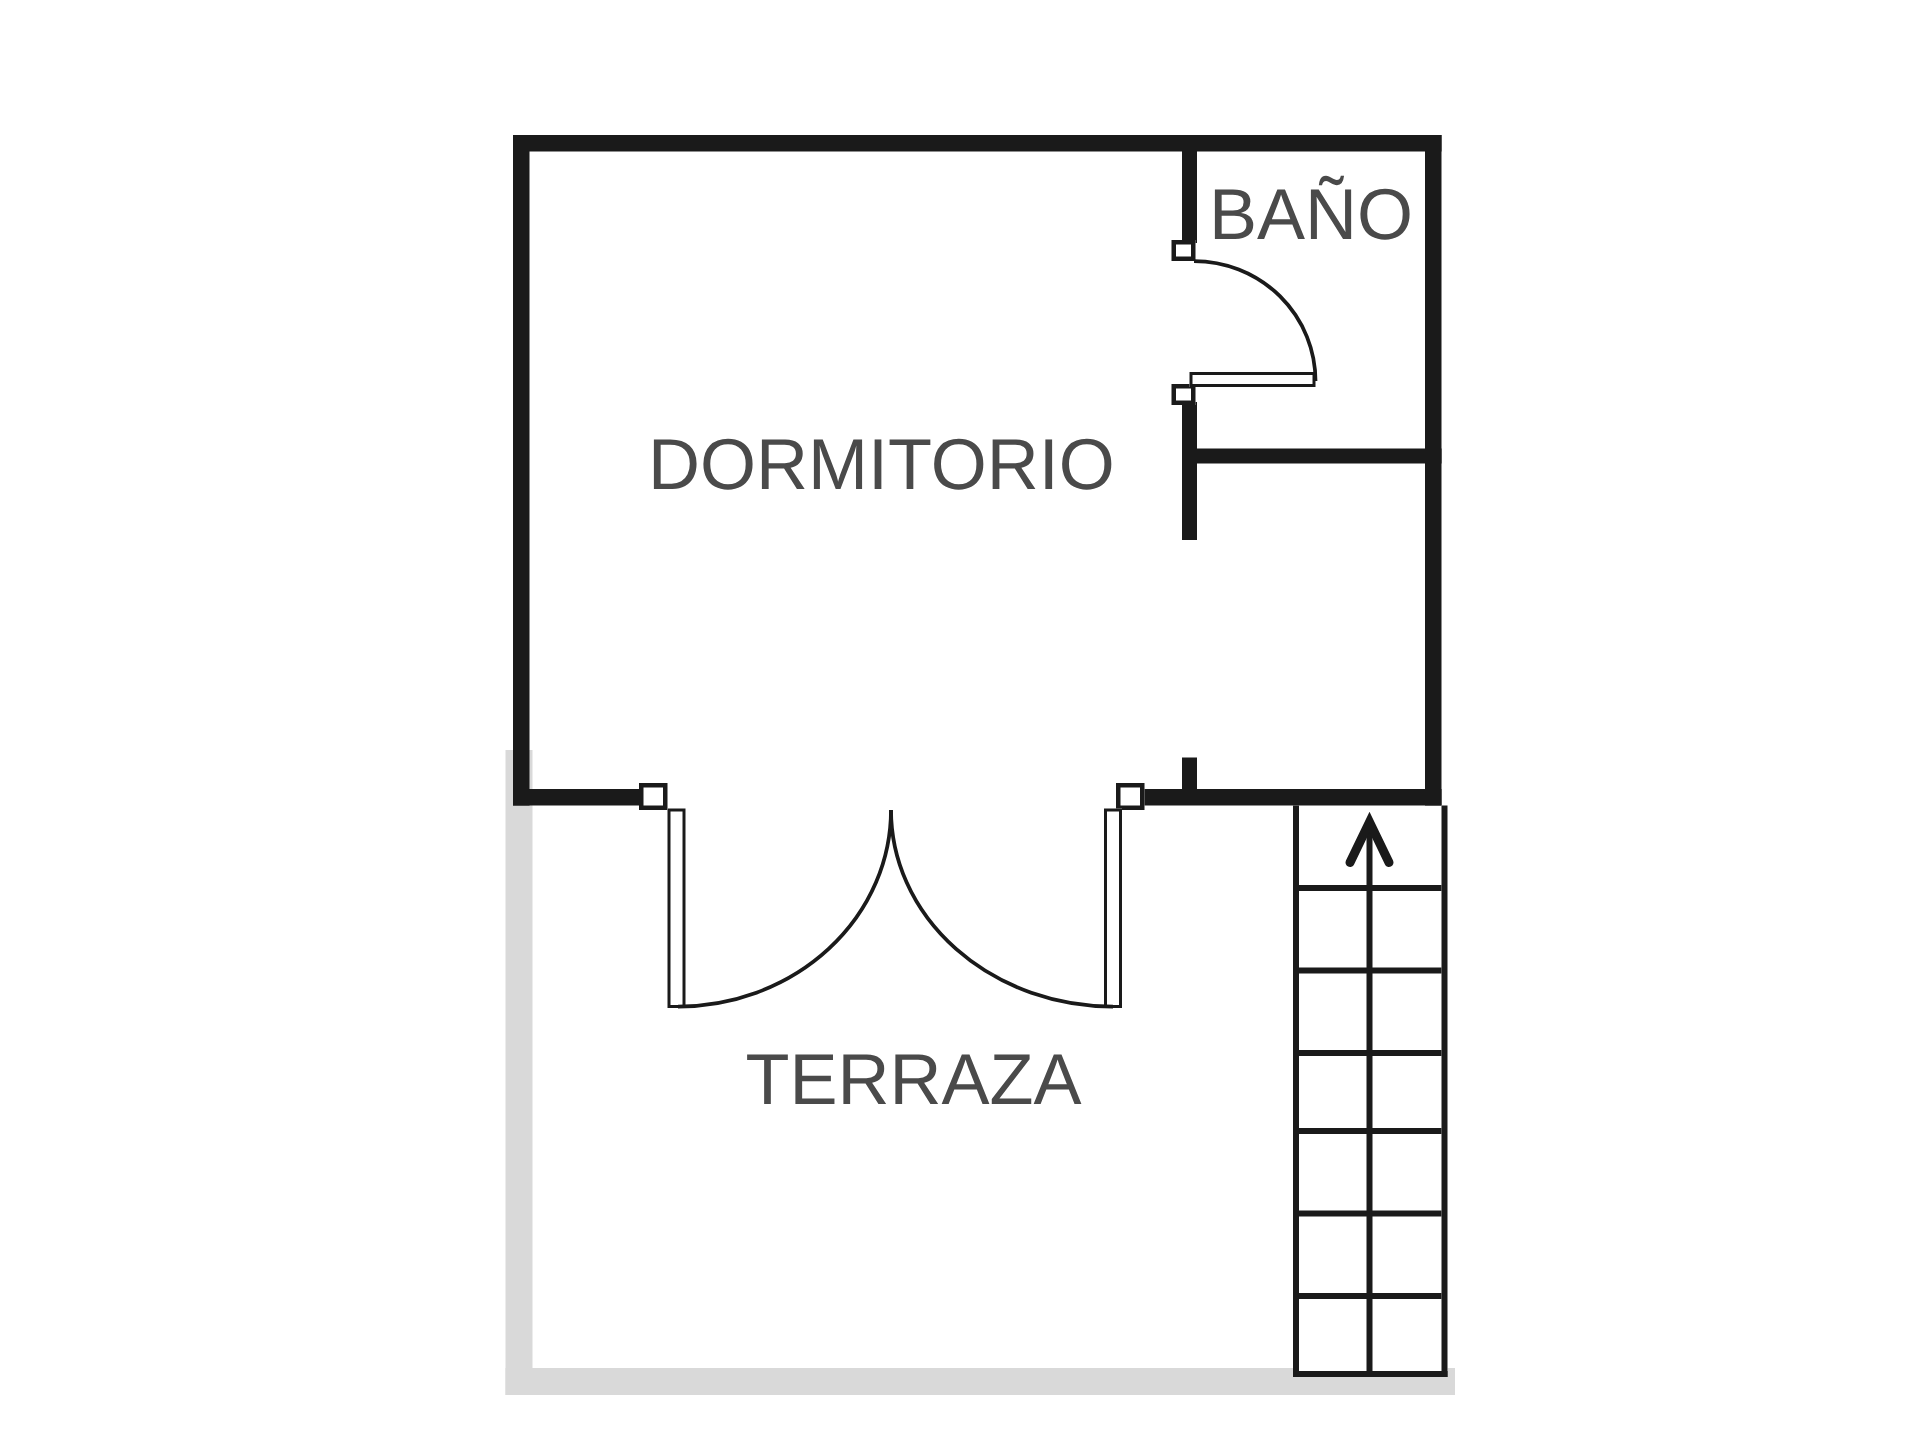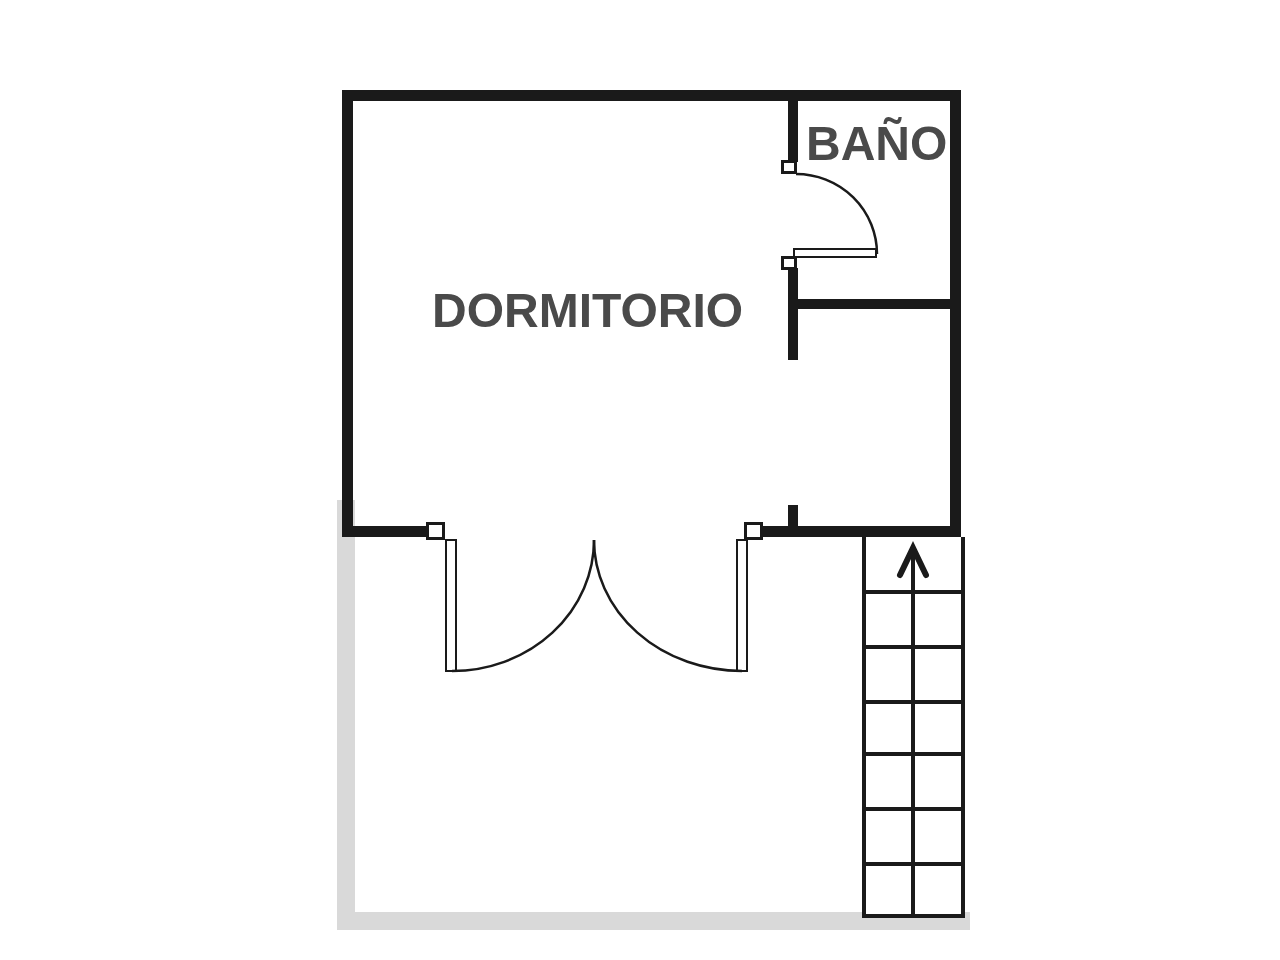--- a/index.html
+++ b/index.html
@@ -21,21 +21,20 @@
   .wall { background: #1a1a1a; }
   .gray-wall { background: #d9d9d9; }
   .room-label {
     position: absolute;
     color: #4a4a4a;
     font-size: 48px;
     line-height: 1;
     letter-spacing: 0px;
     white-space: nowrap;
     user-select: none;
-    font-weight: bold;
   }
   .jamb {
     position: absolute;
     background: #ffffff;
     border: 3px solid #1a1a1a;
     box-sizing: border-box;
   }
   .door-leaf {
     position: absolute;
     background: #ffffff;
@@ -109,14 +108,15 @@
   <svg id="overlay-svg" viewBox="0 0 1280 960" xmlns="http://www.w3.org/2000/svg">
     <path d="M 452 671 A 142 131 0 0 0 594 540" fill="none" stroke="#1a1a1a" stroke-width="2.5"></path>
     <path d="M 742 671 A 148 131 0 0 1 594 540" fill="none" stroke="#1a1a1a" stroke-width="2.5"></path>
     <path d="M 796 174 A 81 80 0 0 1 877 254" fill="none" stroke="#1a1a1a" stroke-width="2.5"></path>
     <line x1="913" y1="916" x2="913" y2="552" stroke="#1a1a1a" stroke-width="4"></line>
     <polyline points="900,575 913,548 926,575" fill="none" stroke="#1a1a1a" stroke-width="6" stroke-linecap="round" stroke-linejoin="miter"></polyline>
   </svg>
 
   <div class="room-label" style="left:400px; top:287px;margin-left:32px;">DORMITORIO</div>
   <div class="room-label" style="left:806px; top:120px;">BAÑO</div>
+  <div class="room-label" style="left:497px; top:697px;">TERRAZA</div>
 
 </div>
 
 </body></html>

